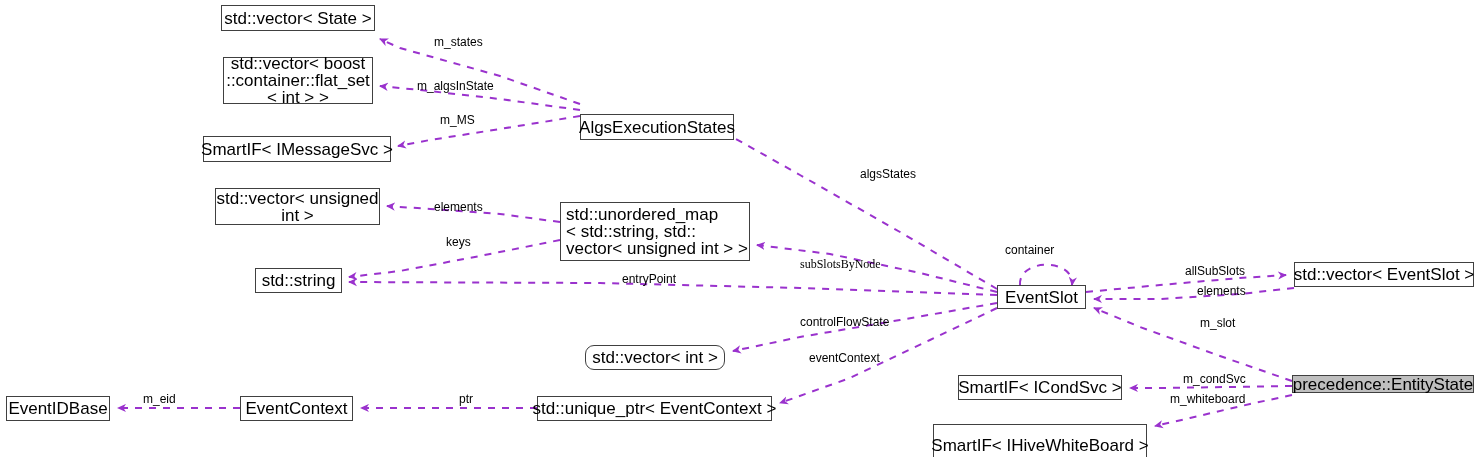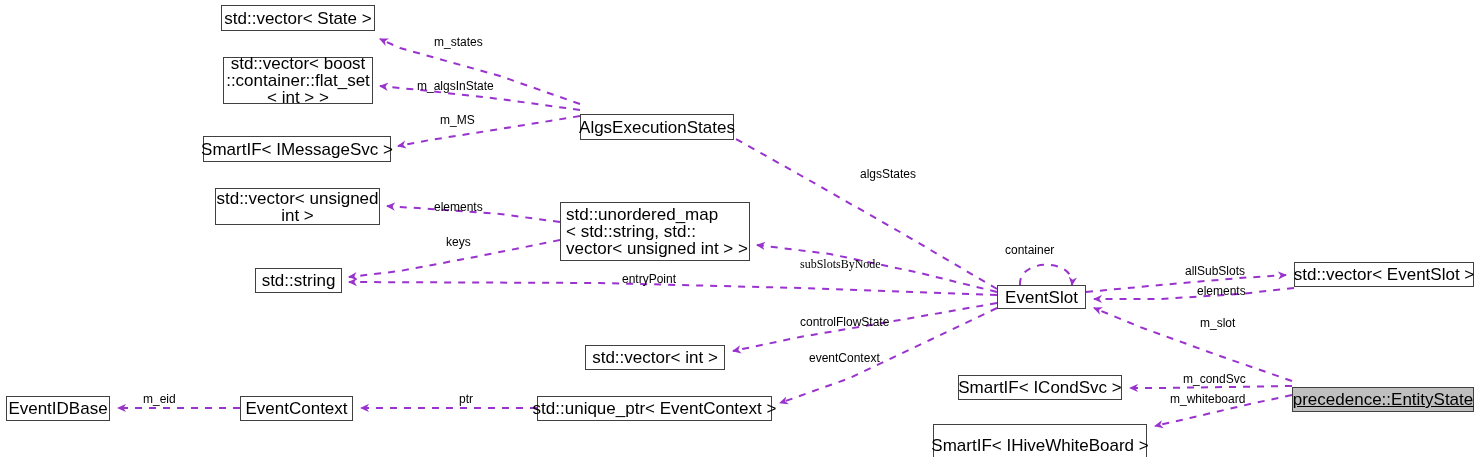--- a/index.html
+++ b/index.html
@@ -96,24 +96,24 @@
 ::container::flat_set
 &lt; int &gt; &gt;</div>
       <div class="node" style="left: 203px; top: 136px; width: 188px; height: 26px;">SmartIF&lt; IMessageSvc &gt;</div>
       <div class="node" style="left: 215px; top: 188px; width: 165px; height: 37px;">std::vector&lt; unsigned
 int &gt;</div>
       <div class="node" style="left: 255px; top: 268px; width: 87px; height: 25px;">std::string</div>
       <div class="node" style="left: 580px; top: 98px; width: 154px; height: 26px; margin-top: 16px;">AlgsExecutionStates</div>
       <div class="node left-text" style="left: 560px; top: 202px; width: 190px; height: 59px;">std::unordered_map
 &lt; std::string, std::
 vector&lt; unsigned int &gt; &gt;</div>
-      <div class="node" style="left: 585px; top: 345px; width: 140px; height: 25px;">std::vector&lt; int &gt;</div>
+      <div class="node" style="left: 585px; top: 345px; width: 140px; height: 25px; border-radius: 9px;">std::vector&lt; int &gt;</div>
       <div class="node" style="left: 997px; top: 285px; width: 89px; height: 24px;">EventSlot</div>
       <div class="node" style="left: 1294px; top: 262px; width: 180px; height: 25px;">std::vector&lt; EventSlot &gt;</div>
-      <div class="node highlight" style="left: 1292px; top: 387px; width: 182px; height: 25px; text-decoration: underline;">precedence::EntityState</div>
+      <div class="node highlight" style="left: 1292px; top: 375px; width: 182px; height: 18px;">precedence::EntityState</div>
       <div class="node" style="left: 958px; top: 375px; width: 164px; height: 25px;">SmartIF&lt; ICondSvc &gt;</div>
       <div class="node" style="left: 933px; top: 424px; width: 214px; height: 42px;">SmartIF&lt; IHiveWhiteBoard &gt;</div>
       <div class="node" style="left: 6px; top: 396px; width: 104px; height: 25px;">EventIDBase</div>
       <div class="node" style="left: 240px; top: 396px; width: 113px; height: 25px;">EventContext</div>
       <div class="node" style="left: 537px; top: 396px; width: 235px; height: 25px;">std::unique_ptr&lt; EventContext &gt;</div>
     </div>
   <div id="label-layer">
       <div class="edge-label" style="left: 434px; top: 34px;">m_states</div>
       <div class="edge-label" style="left: 417px; top: 78px;">m_algsInState</div>
       <div class="edge-label" style="left: 440px; top: 112px;">m_MS</div>

